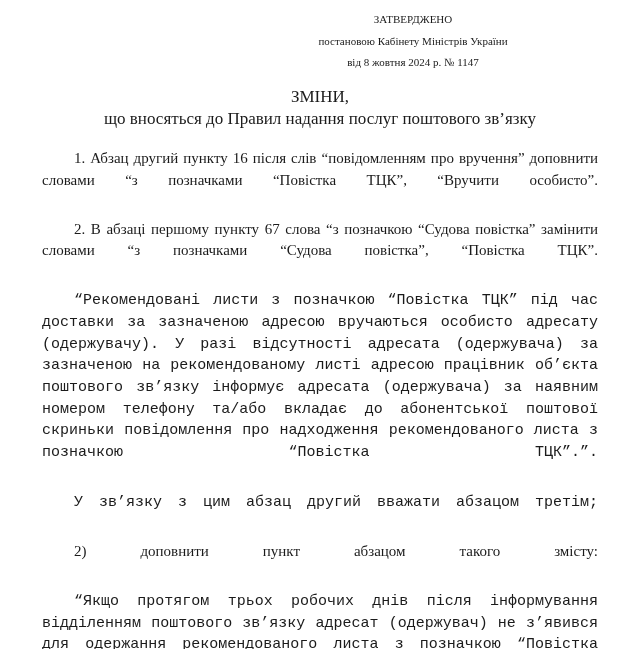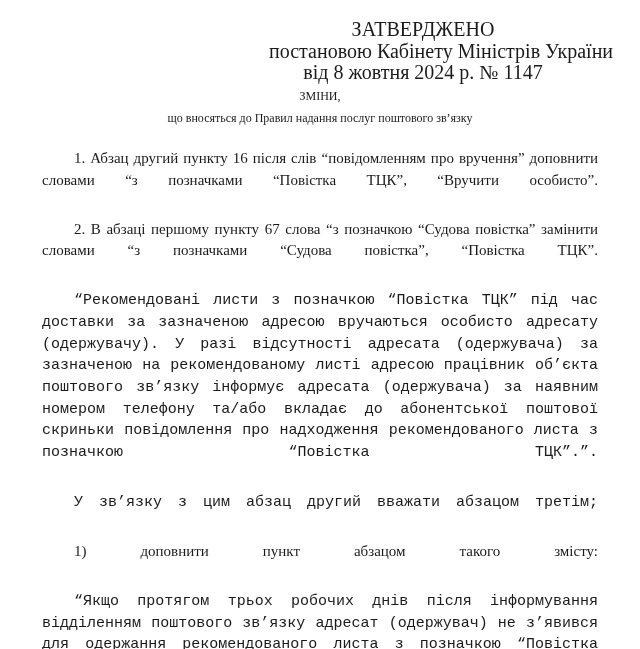--- a/index.html
+++ b/index.html
@@ -22,45 +22,45 @@
     width: 640px;
     height: 649px;
     box-sizing: border-box;
     padding: 0;
     background: #ffffff;
   }
 
   
   .approval-block {
     width: 260px;
-    margin: 10px;
+    margin: 0;
     position: absolute;
     left: 283px;
     top: 9px;
     text-align: center;
-    font-size: 20px;
+    font-size: 11px;
     line-height: 21.5px;
   }
   .approval-line {
     display: block;
     white-space: nowrap;
   }
   .approval-line.wide {
     margin-left: -24px;
     margin-right: -24px;
   }
 
   
   .doc-title {
     position: absolute;
     left: 42px;
     top: 86px;
     width: 556px;
     text-align: center;
-    font-size: 12px;
+    font-size: 17px;
     line-height: 21.5px;
   }
   .doc-title-main { display: block; }
   .doc-title-sub  { display: block; }
 
   
   .body-text {
     position: absolute;
     left: 42px;
     top: 148px;
@@ -106,17 +106,17 @@
   <div class="doc-title">
     <span class="doc-title-main">ЗМІНИ,</span>
     <span class="doc-title-sub">що вносяться до Правил надання послуг поштового зв’язку</span>
   </div>
 
   <div class="body-text">
     <p class="para">1. Абзац другий пункту 16 після слів “повідомленням про вручення” доповнити словами “з позначками “Повістка ТЦК”, “Вручити особисто”.</p>
     <p class="para gap">2. В абзаці першому пункту 67 слова “з позначкою “Судова повістка” замінити словами “з позначками “Судова повістка”, “Повістка ТЦК”.</p>
     <p class="para gap-lg">“Рекомендовані листи з позначкою “Повістка ТЦК” під час доставки за зазначеною адресою вручаються особисто адресату (одержувачу). У разі відсутності адресата (одержувача) за зазначеною на рекомендованому листі адресою працівник об’єкта поштового зв’язку інформує адресата (одержувача) за наявним номером телефону та/або вкладає до абонентської поштової скриньки повідомлення про надходження рекомендованого листа з позначкою “Повістка ТЦК”.”.</p>
     <p class="para gap-lg">У зв’язку з цим абзац другий вважати абзацом третім;</p>
-    <p class="para gap">1) доповнити пункт абзацом такого змісту:</p>
+    <p class="para gap">2) доповнити пункт абзацом такого змісту:</p>
     <p class="para gap-lg">“Якщо протягом трьох робочих днів після інформування відділенням поштового зв’язку адресат (одержувач) не з’явився для одержання рекомендованого листа з позначкою “Повістка ТЦК”, працівник об’єкта поштового зв’язку робить позначку “адресат відсутній за зазначеною адресою”, яка засвідчується його підписом з проставленням відбитка поштового пристрою, порядок використання якого встановлюється призначеним оператором поштового зв’язку, і не пізніше ніж протягом наступного робочого дня повертає такий лист до відправника.”.</p>
   </div>
 
 </div>
 
 </body></html>

